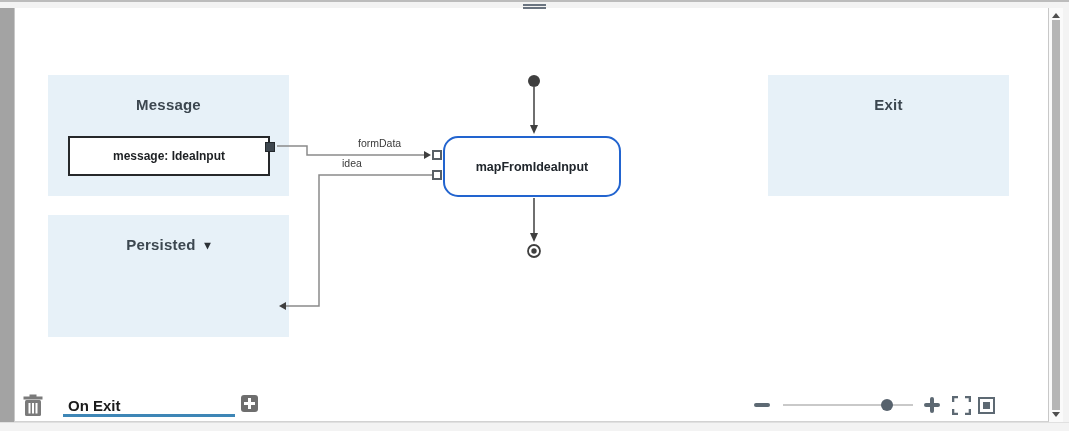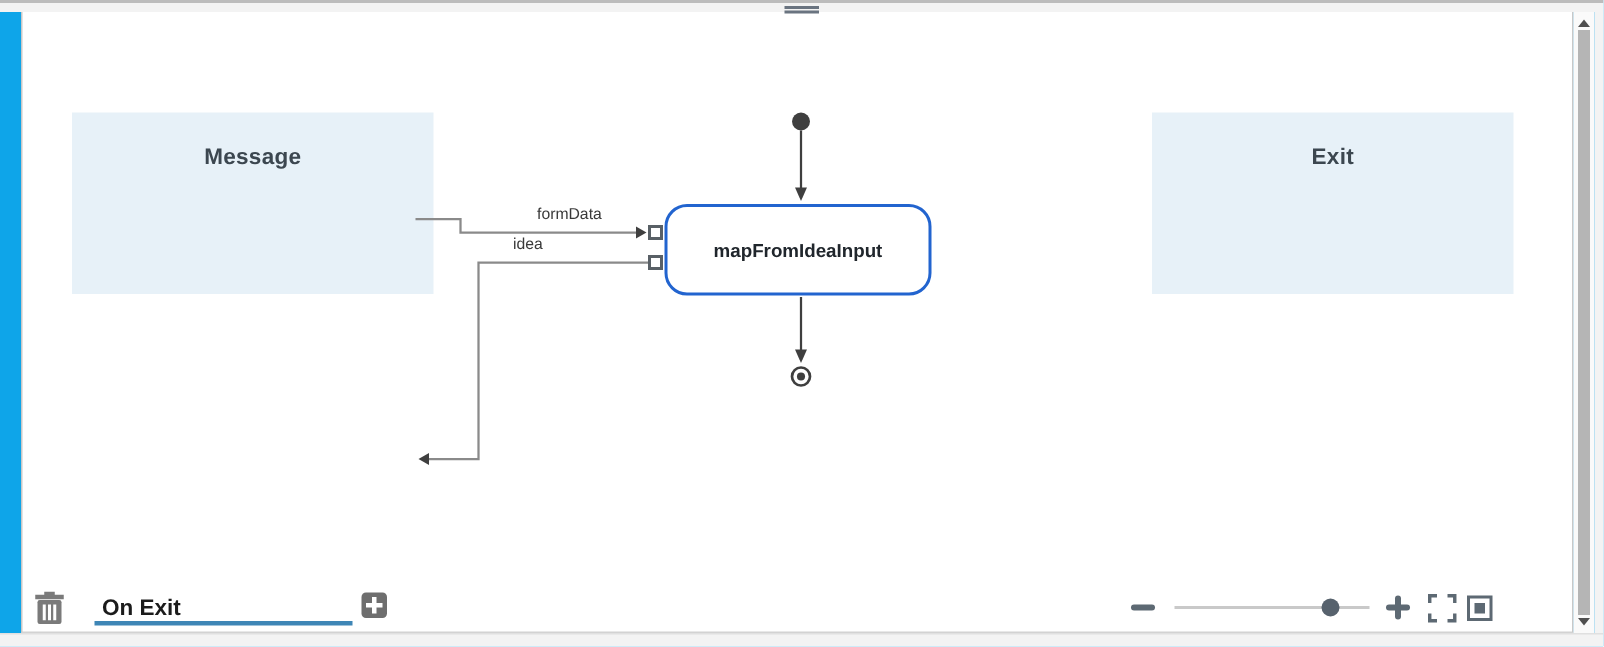--- a/index.html
+++ b/index.html
@@ -1,18 +1,18 @@
 <!DOCTYPE html>
 <html><head>
 <meta charset="utf-8">
 <style>
   * { margin:0; padding:0; box-sizing:border-box; }
   html,body { width:1069px; height:431px; background:#ffffff; overflow:hidden;
               font-family:"Liberation Sans", sans-serif; }
-  .screen { position:relative; width:1069px; height:431px; background:#0ea5e9; }
+  .screen { position:relative; width:1069px; height:431px; background:#a3a3a3; }
 
   
   .top-strip { position:absolute; left:0; top:0; width:1069px; height:8px;
                background:#f3f3f3; border-top:2px solid #bcbcbc; }
   .drag-handle { position:absolute; left:523px; top:1px; width:23px; height:7px;
                  cursor:row-resize; }
   .drag-handle .bar { display:block; width:23px; height:2px; background:#6a7480; margin-top:1px; }
 
   
   .canvas { position:absolute; left:14px; top:8px; width:1035px; height:414px;
@@ -109,20 +109,26 @@
     <div class="drag-handle">
       <span class="bar"></span>
       <span class="bar"></span>
     </div>
   </div>
 
   <div class="panel panel-message">
     <div class="panel-title">Message</div>
   </div>
 
+  <div class="panel panel-persisted">
+    <div class="panel-title">
+      <span>Persisted</span>
+      <span class="caret">▾</span>
+    </div>
+  </div>
 
   <div class="panel panel-local">
     <div class="panel-title">Exit</div>
   </div>
 
   <svg class="wires" viewBox="0 0 1069 431">
     <g>
       <circle cx="534" cy="81" r="6" fill="#3f3f3f"></circle>
       <line x1="534" y1="87" x2="534" y2="132" stroke="#3f3f3f" stroke-width="1.5"></line>
       <polygon points="530,125 534,134 538,125" fill="#3f3f3f"></polygon>
@@ -136,20 +142,24 @@
     <g>
       <polyline points="277,146 307,146 307,155 425,155" fill="none" stroke="#8a8a8a" stroke-width="1.5"></polyline>
       <polygon points="424,151 431,155 424,159" fill="#3f3f3f"></polygon>
     </g>
     <g>
       <polyline points="432,175 319,175 319,306 286,306" fill="none" stroke="#8a8a8a" stroke-width="1.5"></polyline>
       <polygon points="286,302 279,306 286,310" fill="#3f3f3f"></polygon>
     </g>
   </svg>
 
+  <div class="field-box box-message">
+    <span class="field-label">message: IdeaInput</span>
+    <span class="out-port"></span>
+  </div>
 
 
   <div class="map-node">
     <span>mapFromIdeaInput</span>
   </div>
   <div class="in-port port-1"></div>
   <div class="in-port port-2"></div>
   <div class="port-label label-formData">formData</div>
   <div class="port-label label-idea">idea</div>
 

